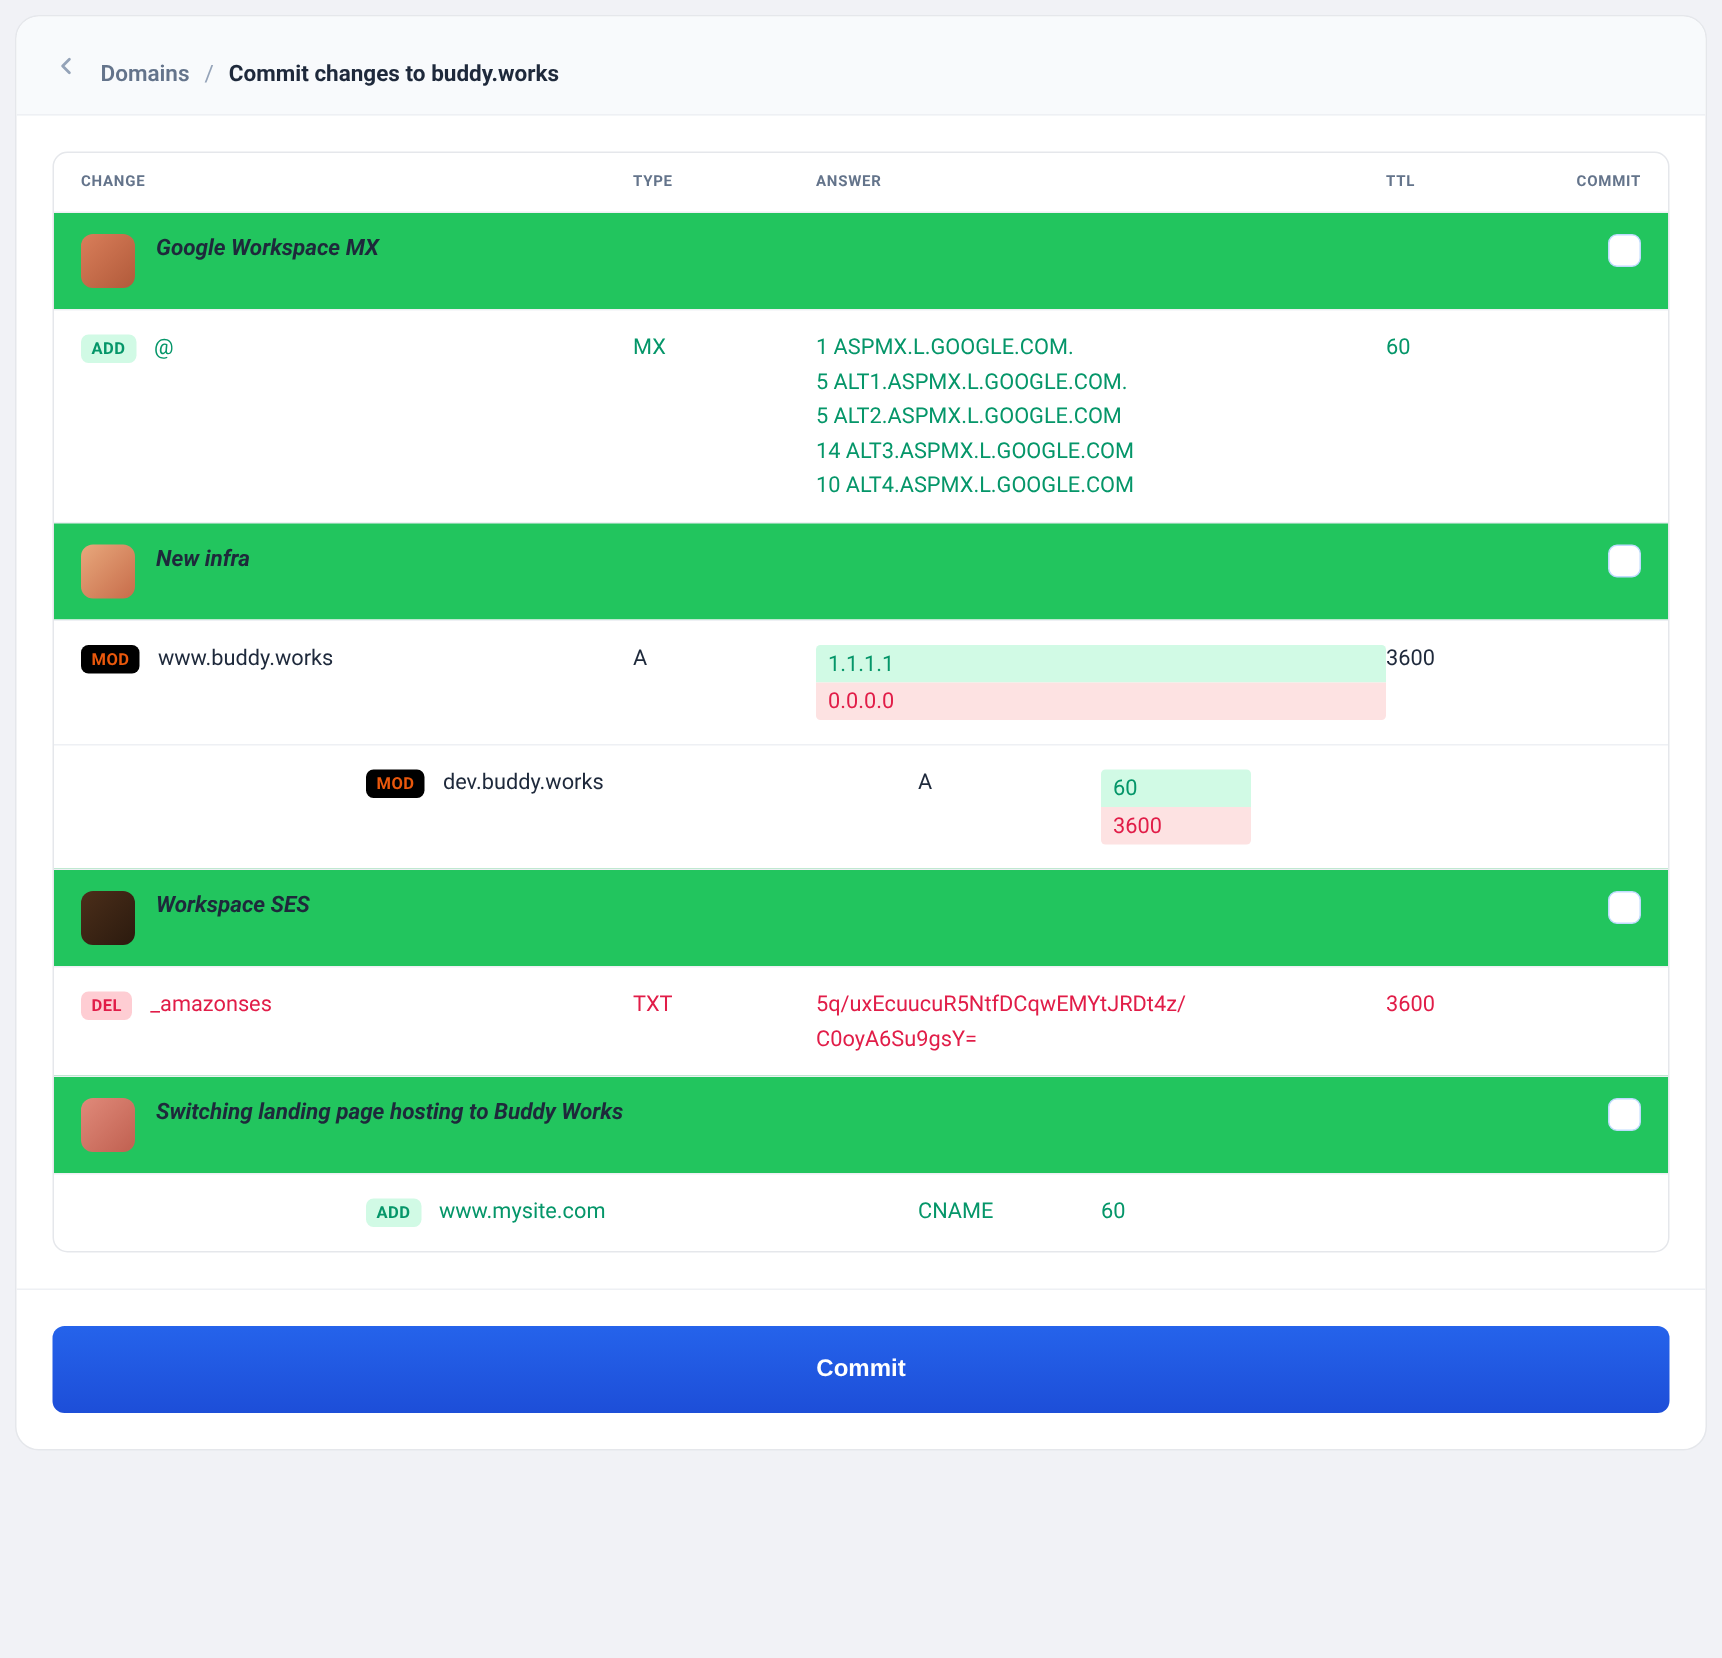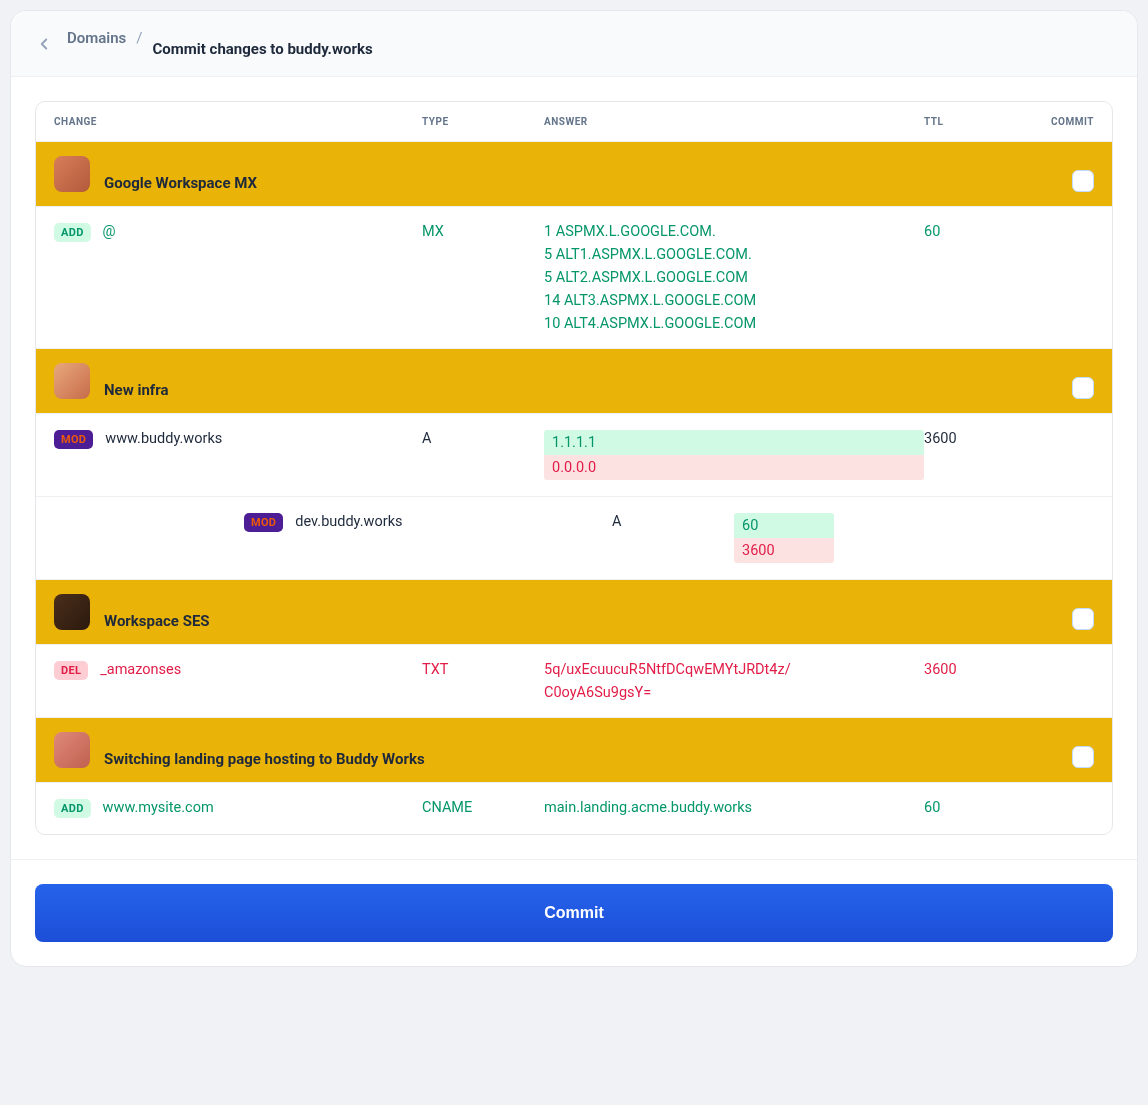--- a/index.html
+++ b/index.html
@@ -20,21 +20,21 @@
   }
   .header {
     background: #f8fafc;
     padding: 18px 24px;
     display: flex;
     align-items: center;
     gap: 14px;
     border-bottom: 1px solid #eef0f4;
   }
   .back-icon { color: #94a3b8; cursor: pointer; display:flex; }
-  .breadcrumb { display: flex; align-items: flex-start; gap: 10px; font-size: 15px; }
+  .breadcrumb { display: flex; align-items: flex-end; gap: 10px; font-size: 15px; }
   .breadcrumb .link { color: #64748b; font-weight: 600; cursor:pointer;}
   .breadcrumb .sep { color: #94a3b8; }
   .breadcrumb .current { color: #1e293b; font-weight: 700; margin-top: 11px; }
   .content { padding: 24px 24px 0 24px; }
   .table-wrap {
     border: 1px solid #e5e7eb;
     border-radius: 10px;
     overflow: hidden;
   }
   .thead {
@@ -47,24 +47,25 @@
     text-transform: uppercase;
     border-bottom: 1px solid #eef0f4;
   }
   .col-change { flex: 0 0 368px; }
   .col-type   { flex: 0 0 122px; }
   .col-answer { flex: 1 1 auto; }
   .col-ttl    { flex: 0 0 100px; }
   .col-commit { flex: 0 0 70px; text-align: right; }
   .group-header {
     display: flex;
-    align-items: flex-end;
+    align-items: flex-start;
     padding: 14px 18px;
     border-top: 1px solid #eef0f4;
-    background:#eab308;
+    background:#22c55e;
+    font-style:italic;
   }
   .group-header:first-of-type { border-top:none; }
   .avatar {
     width: 36px; height: 36px;
     border-radius: 8px;
     margin-right: 14px;
     flex-shrink:0;
   }
   .av1 { background: linear-gradient(135deg,#d97e5a,#b15a3a); }
   .av2 { background: linear-gradient(135deg,#e8a87c,#c76c4a); }
@@ -90,21 +91,21 @@
   .badge {
     display: inline-block;
     font-size: 11px;
     font-weight: 700;
     padding: 3px 7px;
     border-radius: 5px;
     margin-right: 12px;
     letter-spacing: 0.3px;
   }
   .badge.add { background:#d1fae5; color:#059669; }
-  .badge.mod { background:#4c1d95; color:#ea580c; }
+  .badge.mod { background:#000000; color:#ea580c; }
   .badge.del { background:#fecdd3; color:#e11d48; }
   .row .col-change { display:flex; align-items:flex-start; }
   .answer-line { margin-bottom: 6px; }
   .answer-line:last-child { margin-bottom: 0; }
   .txt-add { color:#059669; }
   .txt-del { color:#e11d48; }
   .txt-mod { color:#1e293b; }
   .diff-added { background:#d1fae5; color:#059669; padding:4px 8px; border-radius:3px 3px 0 0; margin-bottom:0; display:block;}
   .diff-removed { background:#fde2e2; color:#e11d48; padding:4px 8px; border-radius:0 0 3px 3px; display:block;}
   .footer {
@@ -235,23 +236,20 @@
     <div class="group-check">
               <div class="checkbox"></div>
             </div>
   </div>
           <div class="row">
             <div class="col-change">
               <span class="badge add">ADD</span>
                     <span class="txt-add">www.mysite.com</span>
             </div>
             <div class="col-type txt-add">CNAME</div>
-            <div class="col-answer">
-              <div class="answer-line txt-add">main.landing.acme.buddy.works</div>
-            </div>
             <div class="col-ttl"><span class="txt-add">60</span></div>
             <div class="col-commit"></div>
           </div>
         </div>
     </div>
   </div>
 
   <div class="footer">
     <button class="commit-btn">Commit</button>
   </div>

